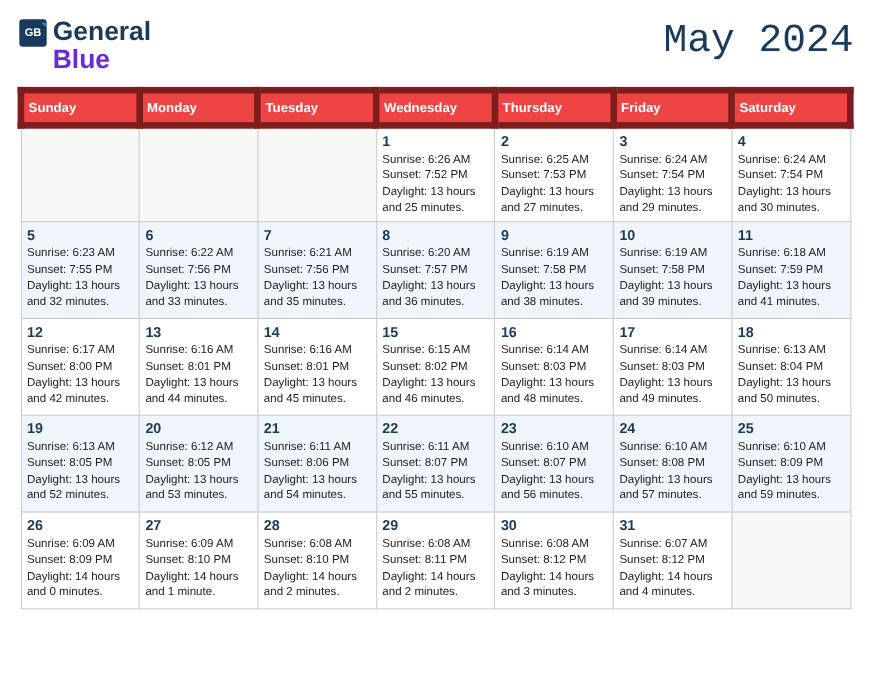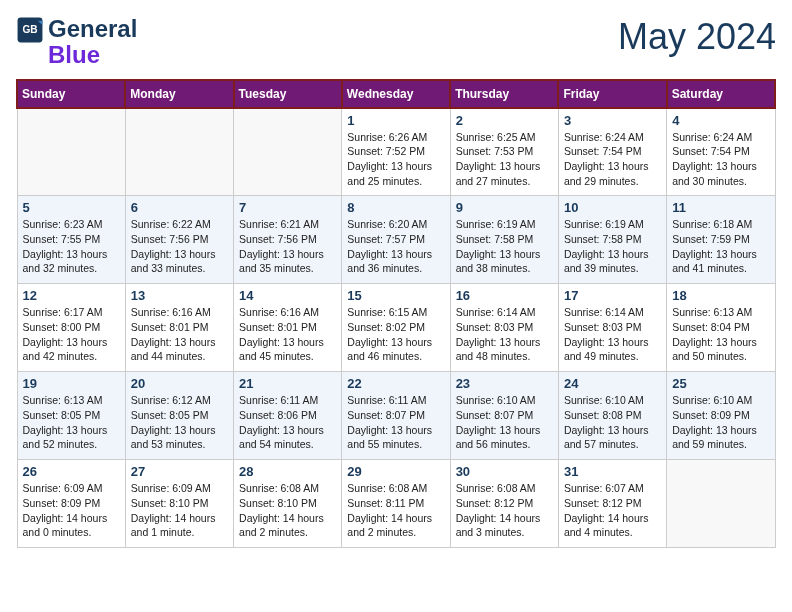--- a/index.html
+++ b/index.html
@@ -28,43 +28,44 @@
       line-height: 1.1;
     }
     .logo-text span {
       color: #6d28d9;
     }
     .logo-icon {
       width: 28px;
       height: 28px;
     }
     .title-block {
+      font-family: Liberation Mono, monospace;
     }
     .month-year {
       font-size: 36px;
       color: #1a3a5c;
       font-weight: normal;
     }
     .location {
       font-size: 14px;
       color: #333;
     }
     table {
       width: 100%;
       border-collapse: collapse;
       font-size: 11px;
     }
     thead th {
-      background-color: #701a75;
+      background-color: #ef4444;
       color: #fff;
       padding: 6px 4px;
       text-align: left;
       font-size: 12px;
       font-weight: bold;
-      border: 2px solid #7f1d1d;
+      border: 6px solid #7f1d1d;
     }
     tbody td {
       border: 1px solid #ccc;
       vertical-align: top;
       padding: 4px 5px;
       width: 108px;
       min-height: 80px;
       height: 88px;
     }
     tbody tr:nth-child(odd) td {

